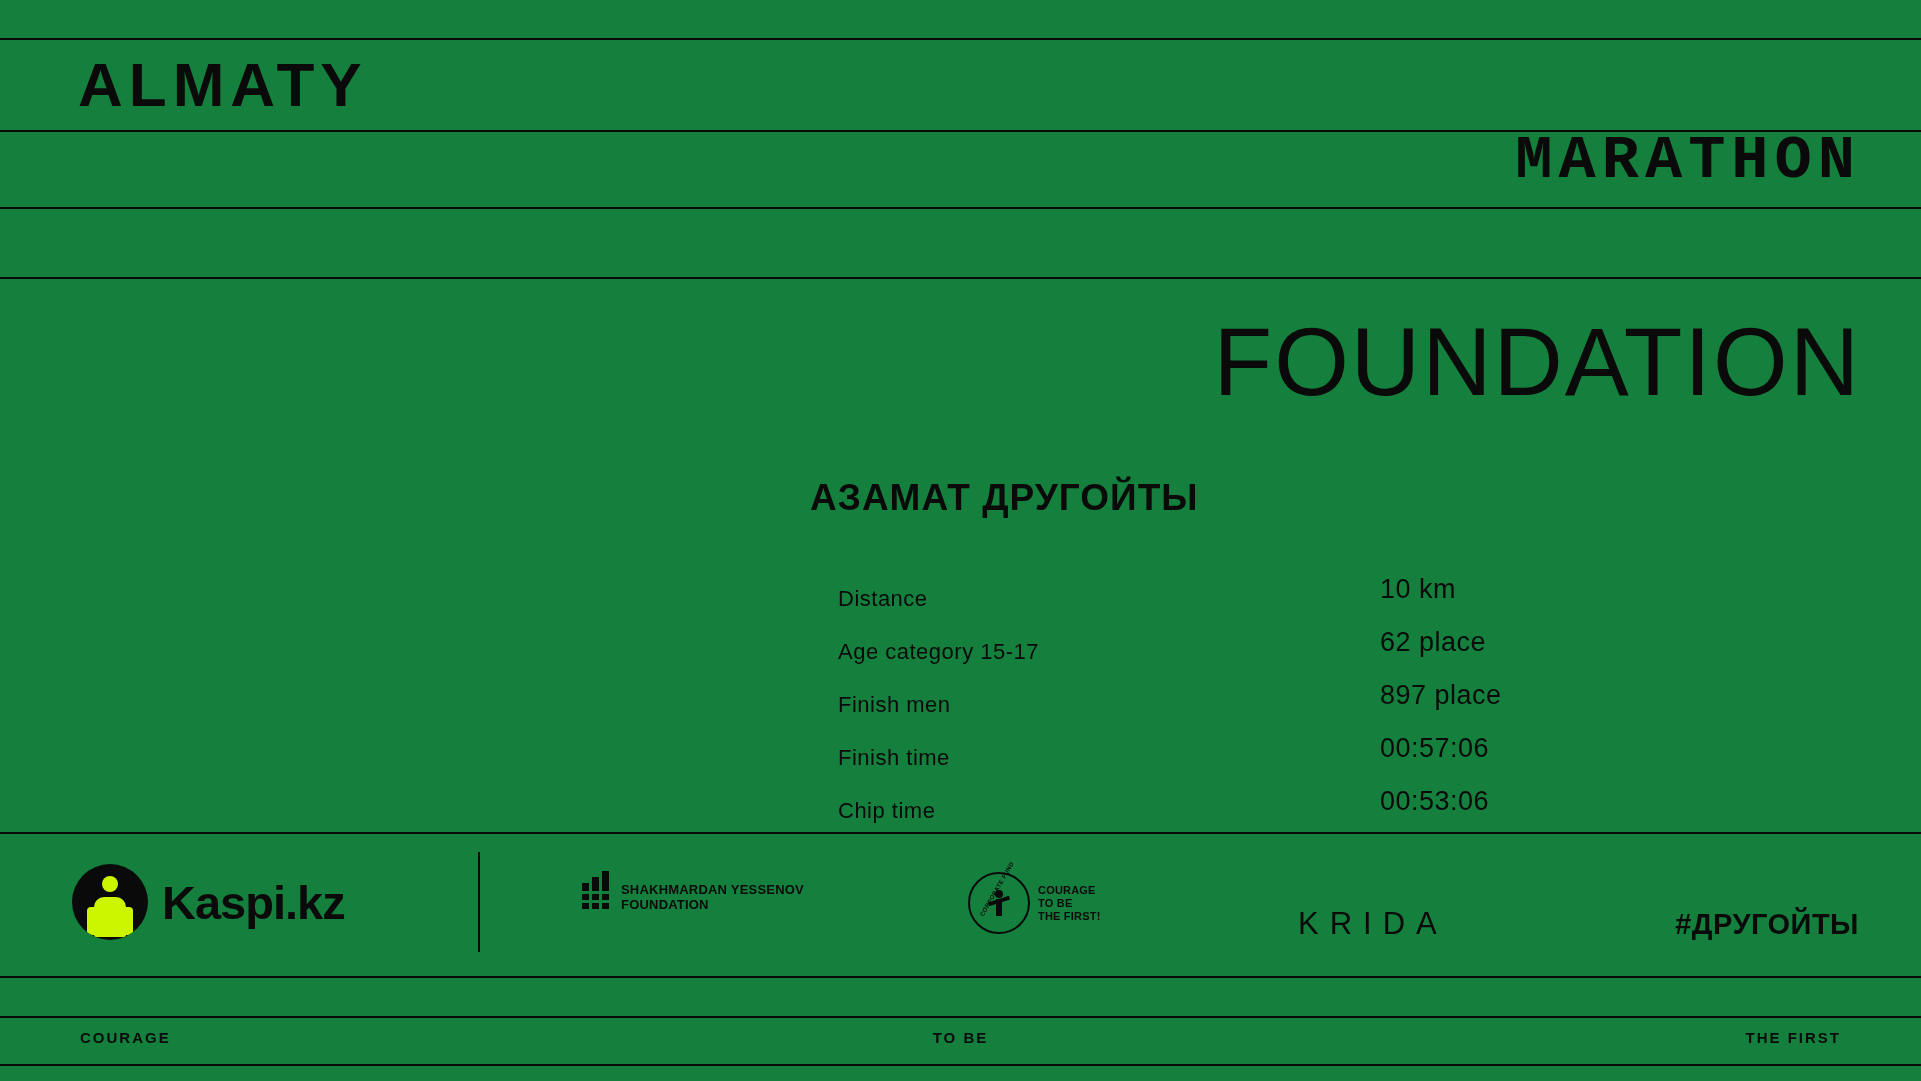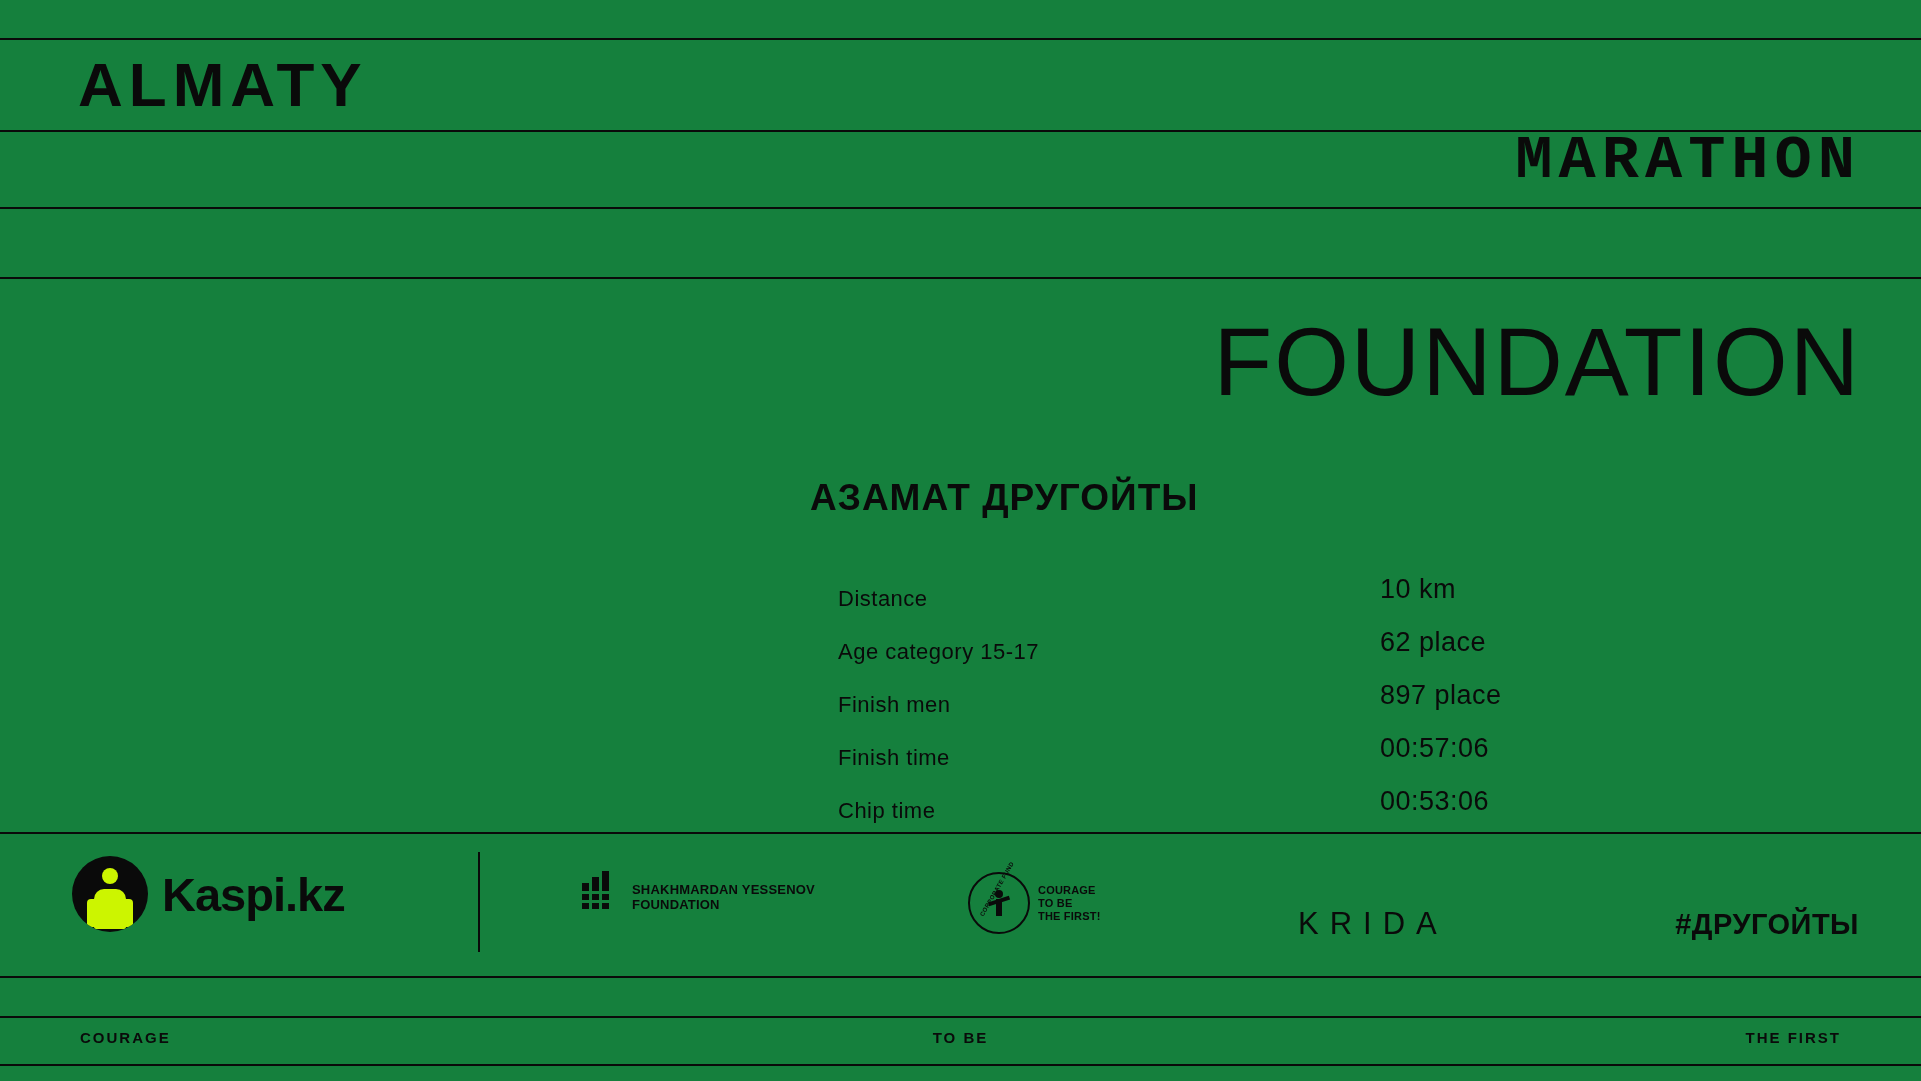--- a/index.html
+++ b/index.html
@@ -130,21 +130,21 @@
   .sponsors {
     position: absolute;
     left: 0;
     top: 832px;
     width: 1921px;
     height: 144px;
   }
   .kaspi {
     position: absolute;
     left: 72px;
-    top: 24px;
+    top: 32px;
     display: flex;
     align-items: center;
     gap: 14px;
   }
   .kaspi-mark {
     width: 76px;
     height: 76px;
     border-radius: 50%;
     background: #0a0a0a;
     position: relative;
@@ -184,21 +184,21 @@
     height: 100px;
     border-left: 2px solid #0a0a0a;
   }
 
   .yessenov {
     position: absolute;
     left: 582px;
     top: 50px;
     display: flex;
     align-items: center;
-    gap: 23px;
+    gap: 12px;
   }
   .yess-bars {
     display: grid;
     grid-template-columns: repeat(3, 7px);
     grid-auto-rows: 6px;
     gap: 3px;
     align-items: end;
   }
   .yess-bars i { display: block; width: 7px; background: #0a0a0a; }
   .yess-text {

